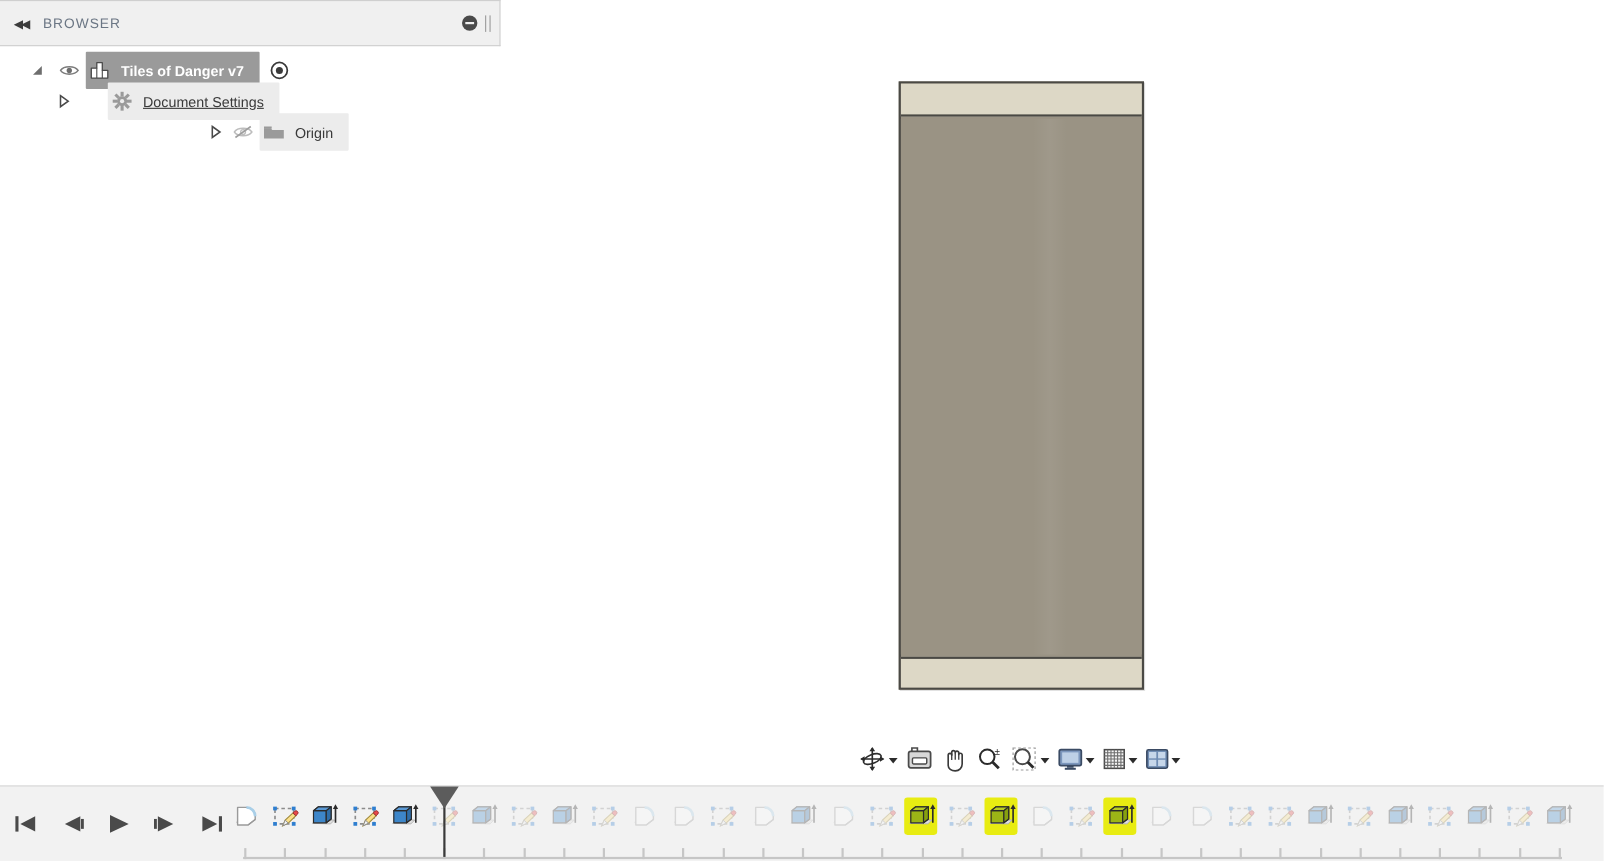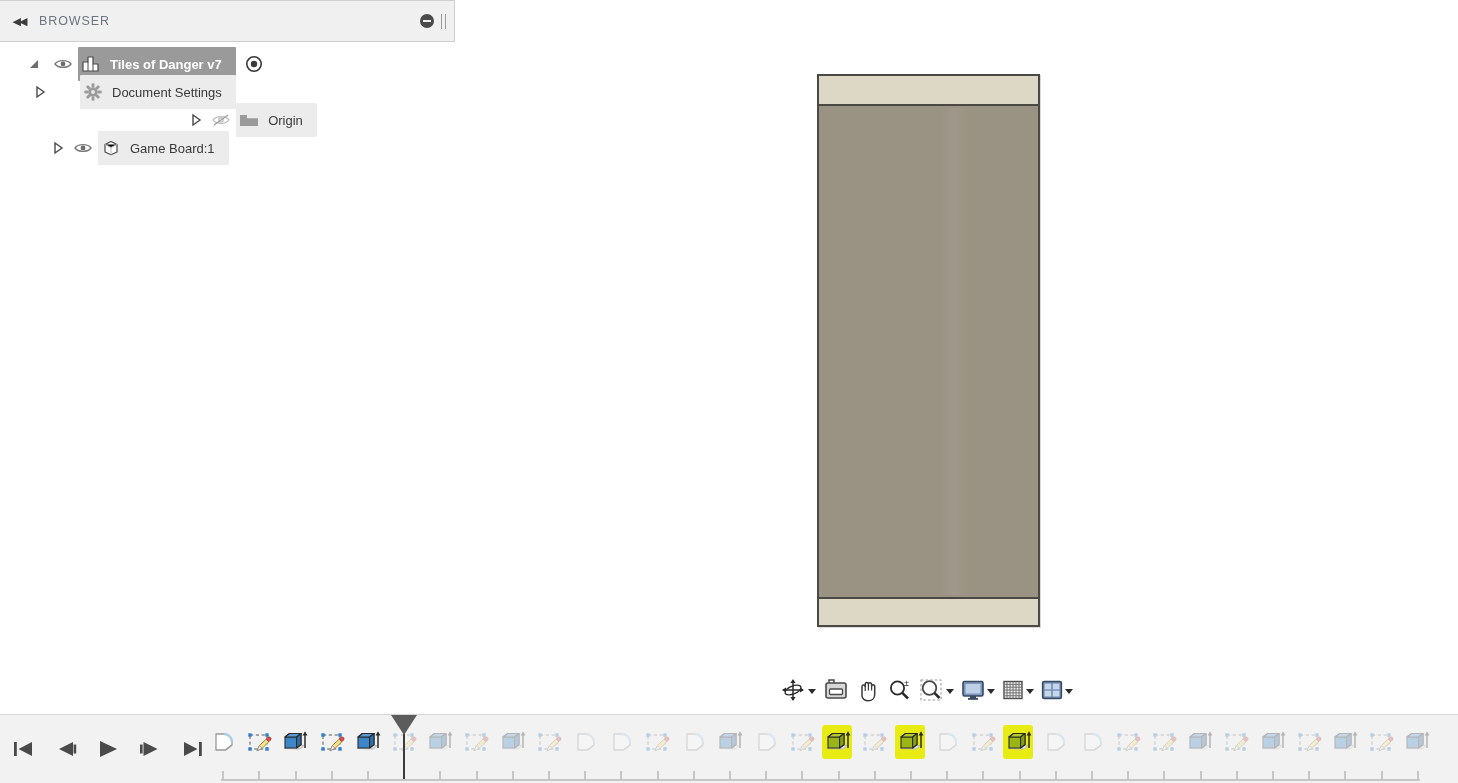--- a/index.html
+++ b/index.html
@@ -343,21 +343,21 @@
             </span>
             <span class="row-label">Tiles of Danger v7</span>
           </span>
           <span class="target-icon">
             <svg width="18" height="18" viewBox="0 0 18 18" xmlns="http://www.w3.org/2000/svg">
               <circle cx="9" cy="9" r="7.2" fill="none" stroke="#3a3a3a" stroke-width="1.6"></circle>
               <circle cx="9" cy="9" r="3.2" fill="#3a3a3a"></circle>
             </svg>
           </span>
         </div>
-        <div class="tree-row" style="padding-left: 32px;">
+        <div class="tree-row" style="padding-left: 50px; text-decoration: underline;">
           <span class="expander">
             <svg width="14" height="14" viewBox="0 0 14 14" xmlns="http://www.w3.org/2000/svg">
               <path d="M4 2 L11 7 L4 12 Z" fill="none" stroke="#4a4a4a" stroke-width="1.4"></path>
             </svg>
           </span>
           <span class="eye" style="margin-left: 6px;"></span>
           <span class="row-pill" style="margin-left: 4px;">
             <span class="node-icon">
               <svg width="18" height="18" viewBox="0 0 18 18" xmlns="http://www.w3.org/2000/svg">
                 <circle cx="9" cy="9" r="4.6" fill="#9a9a9a"></circle>
@@ -389,42 +389,20 @@
             </svg>
           </span>
           <span class="row-pill" style="margin-left: 4px;">
             <span class="node-icon">
               <svg width="20" height="15" viewBox="0 0 20 15" xmlns="http://www.w3.org/2000/svg">
                 <path d="M1 3.5 L7 3.5 L8.6 5.2 L19 5.2 L19 13 L1 13 Z" fill="#9a9a9a"></path>
                 <rect x="1" y="2" width="7" height="2" fill="#9a9a9a"></rect>
               </svg>
             </span>
             <span class="row-label">Origin</span>
-          </span>
-        </div>
-        <div class="tree-row" style="padding-left: 50px;">
-          <span class="expander">
-            <svg width="14" height="14" viewBox="0 0 14 14" xmlns="http://www.w3.org/2000/svg">
-              <path d="M4 2 L11 7 L4 12 Z" fill="none" stroke="#4a4a4a" stroke-width="1.4"></path>
-            </svg>
-          </span>
-          <span class="eye" style="margin-left: 6px;">
-            <svg width="18" height="12" viewBox="0 0 18 12" xmlns="http://www.w3.org/2000/svg">
-              <path d="M1 6 C4 1.5, 14 1.5, 17 6 C14 10.5, 4 10.5, 1 6 Z" fill="none" stroke="#7d7d7d" stroke-width="1.4"></path>
-              <circle cx="9" cy="6" r="2.4" fill="#6e6e6e"></circle>
-            </svg>
-          </span>
-          <span class="row-pill" style="margin-left: 4px;">
-            <span class="node-icon">
-              <svg width="18" height="18" viewBox="0 0 18 18" xmlns="http://www.w3.org/2000/svg">
-                <path d="M3 5.5 L9 2.5 L15 5.5 L15 13 L9 15.8 L3 13 Z" fill="#fdfdfd" stroke="#4a4a4a" stroke-width="1.2" stroke-linejoin="round"></path>
-                <path d="M3 5.5 L9 8.4 L15 5.5 M9 8.4 L9 15.8" stroke="#b9b9b9" stroke-width="1"></path>
-              </svg>
-            </span>
-            <span class="row-label">Game Board:1</span>
           </span>
         </div>
       </div>
   </div>
 
   <div id="viewport">
 
     <div id="model">
       <div class="band top"></div>
       <div class="body">

